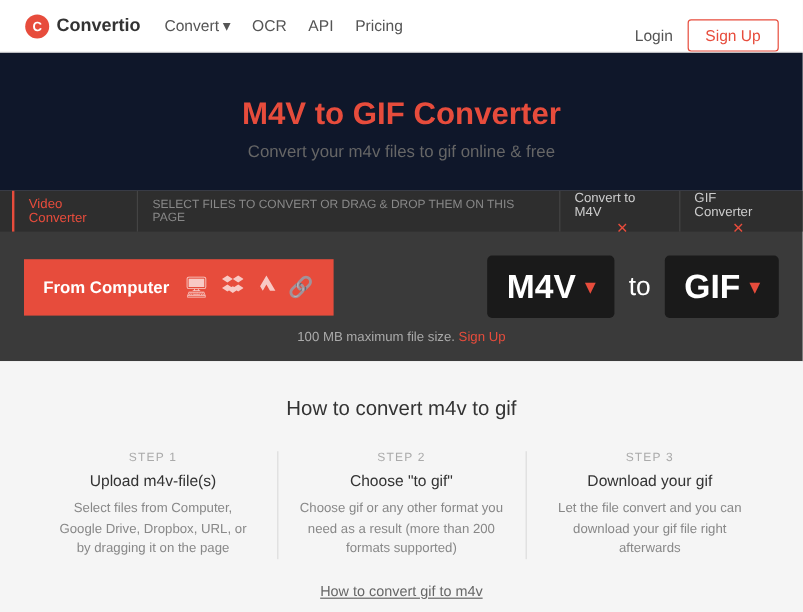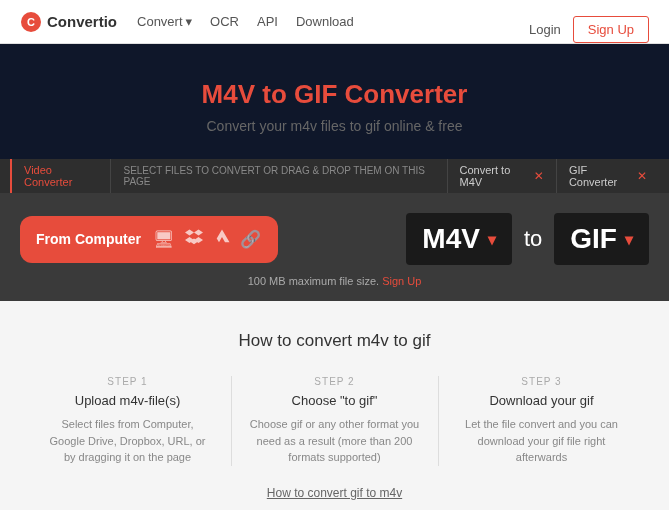--- a/index.html
+++ b/index.html
@@ -113,38 +113,39 @@
     }
     .tab-right-item {
       font-size: 11px;
       color: #ccc;
       padding: 0 12px;
       height: 34px;
       display: flex;
       align-items: center;
       cursor: pointer;
       border-left: 1px solid #444;
+      flex-direction: column;
     }
     .tab-right-item .x-btn {
       color: #e74c3c;
       margin-left: 5px;
       font-size: 12px;
     }
 
     .converter-main {
       display: flex;
       align-items: center;
       padding: 20px 20px 10px;
       gap: 20px;
     }
 
     
     .upload-area {
       background: #e74c3c;
-      border-radius: 12px;
+      border-radius: 0;
       padding: 12px 16px;
       display: flex;
       align-items: center;
       gap: 12px;
       flex-shrink: 0;
     }
     .upload-btn {
       color: #fff;
       font-size: 14px;
       font-weight: bold;
@@ -267,21 +268,21 @@
     <svg class="nav-logo-icon" viewBox="0 0 22 22">
       <circle cx="11" cy="11" r="10" fill="#e74c3c"></circle>
       <text x="11" y="15" text-anchor="middle" fill="#fff" font-size="11" font-weight="bold">C</text>
     </svg>
     <span>Convertio</span>
   </div>
   <div class="nav-links">
     <span class="nav-link chevron">Convert</span>
     <span class="nav-link">OCR</span>
     <span class="nav-link">API</span>
-    <span class="nav-link">Download</span>
+    <span class="nav-link">Pricing</span>
   </div>
   <div class="nav-right">
     <span class="nav-login">Login</span>
     <button class="nav-signup">Sign Up</button>
   </div>
 </nav>
 
 <div class="hero">
   <div class="hero-title">M4V to GIF Converter</div>
   <div class="hero-subtitle">Convert your m4v files to gif online &amp; free</div>

